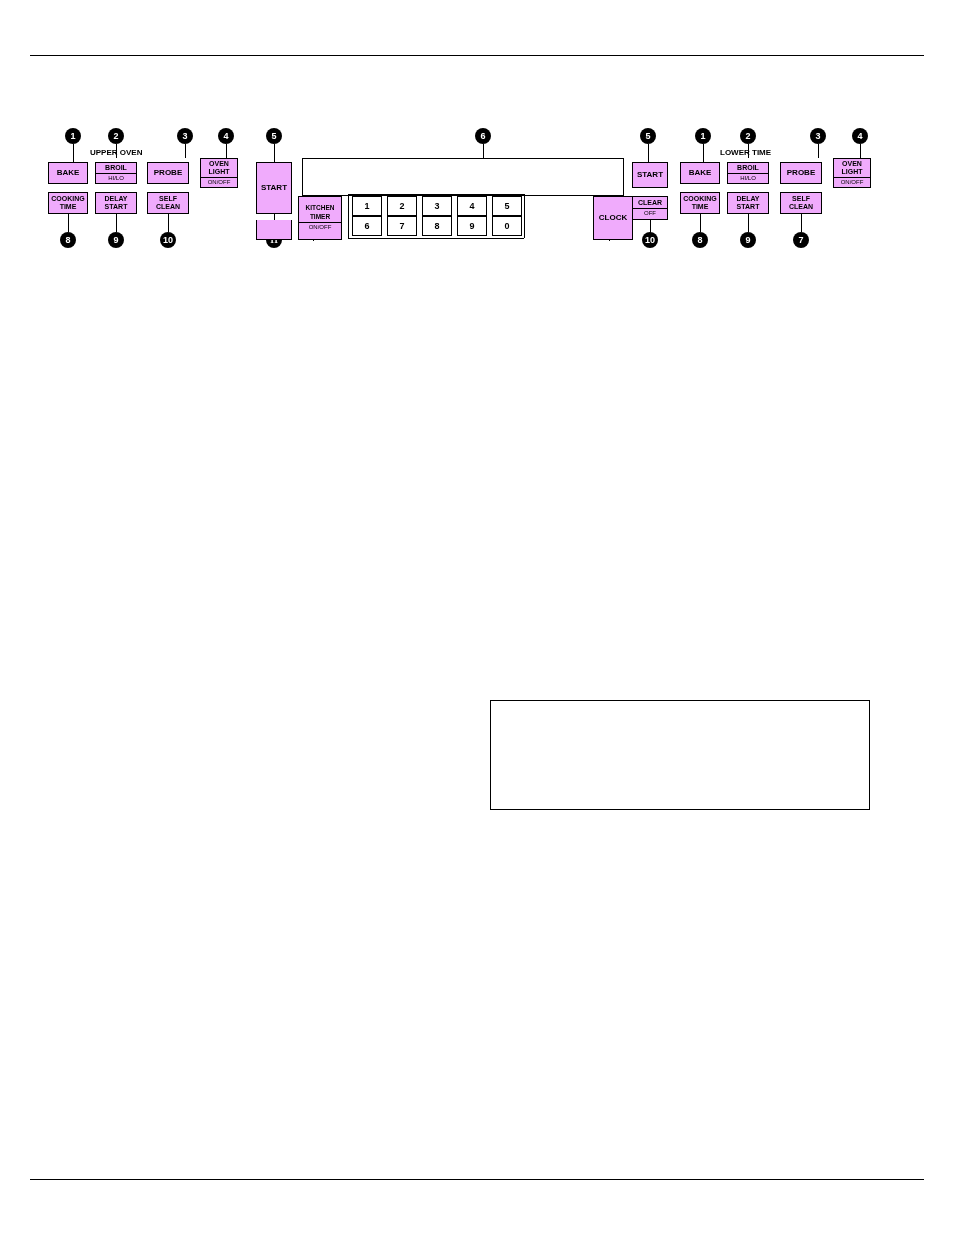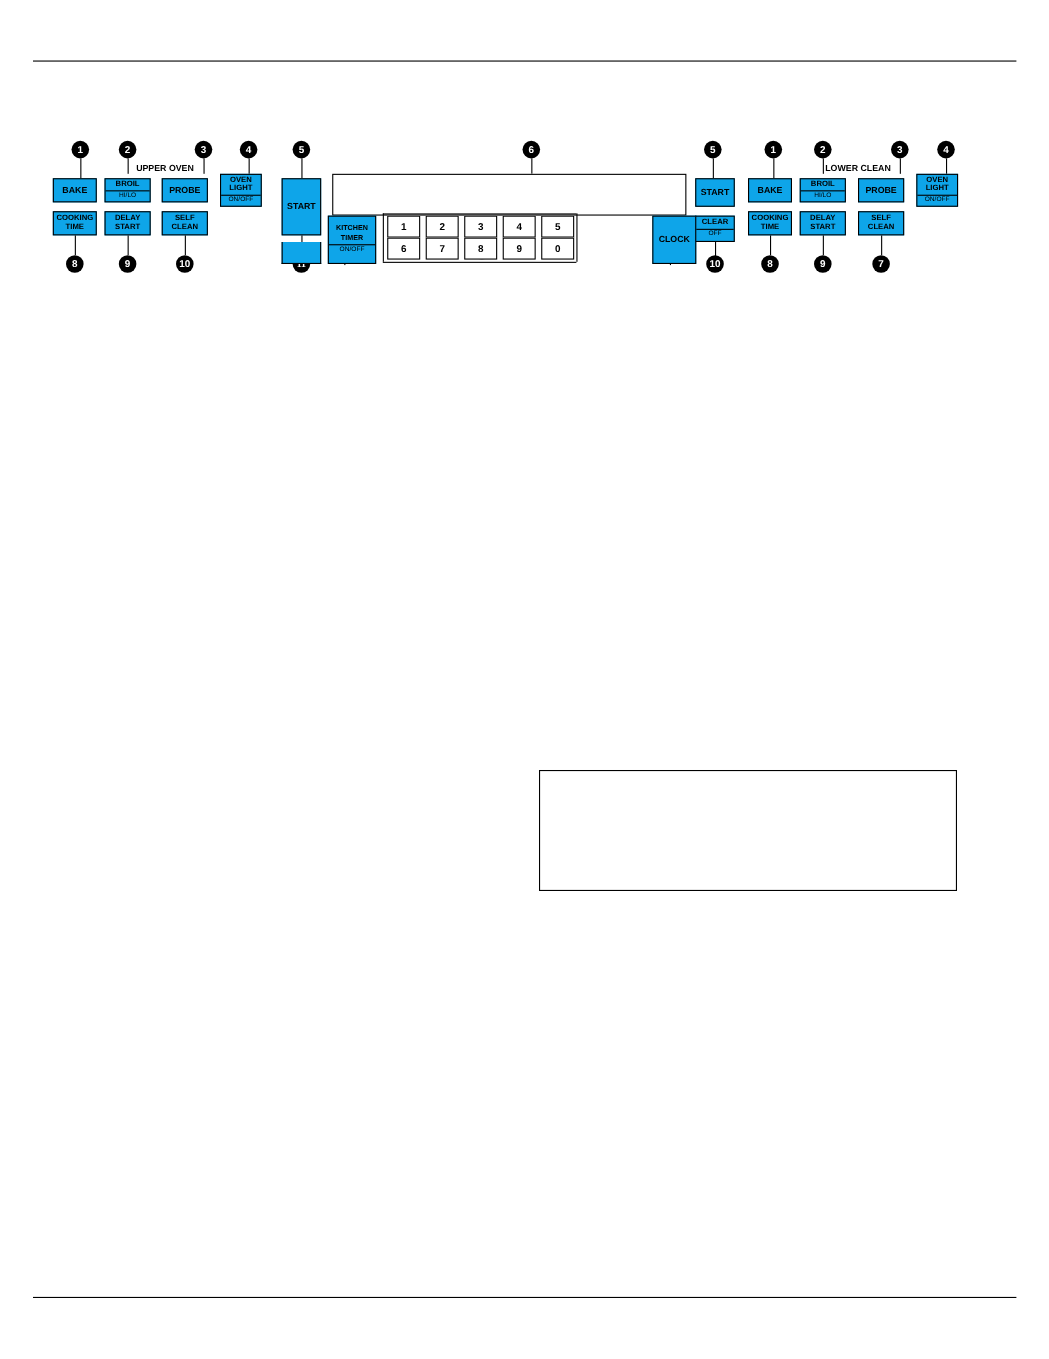--- a/index.html
+++ b/index.html
@@ -42,21 +42,21 @@
       color: #fff;
       border-radius: 50%;
       font-size: 9px;
       font-weight: bold;
       position: absolute;
     }
 
     
     .ctrl-btn {
       border: 1px solid #000;
-      background: #0ea5e9;
+      background: #f0abfc;
       display: flex;
       flex-direction: column;
       align-items: center;
       justify-content: center;
       text-align: center;
       position: absolute;
       font-size: 7px;
       font-weight: bold;
       line-height: 1.2;
     }
@@ -93,21 +93,21 @@
     .connector-line {
       position: absolute;
       background: #000;
     }
 
     
     .section-label {
       position: absolute;
       font-size: 8px;
       font-weight: bold;
-      text-align: center;
+      text-align: left;
     }
 
     
     .info-box {
       position: absolute;
       border: 1.5px solid #000;
       background: #fff;
       padding: 8px;
       font-size: 9px;
       line-height: 1.5;
@@ -247,21 +247,21 @@
 <div class="badge" style="left:642px; top:232px;">10</div>
 
 <div class="badge" style="left:695px; top:128px;">1</div>
 
 <div class="badge" style="left:740px; top:128px;">2</div>
 
 <div class="badge" style="left:810px; top:128px;">3</div>
 
 <div class="badge" style="left:852px; top:128px;">4</div>
 
-<div class="section-label" style="left:720px; top:148px; width:120px;">LOWER CLEAN</div>
+<div class="section-label" style="left:720px; top:148px; width:120px;">LOWER TIME</div>
 
 <div class="connector-line" style="left:703px; top:144px; width:1px; height:18px;"></div>
 <div class="connector-line" style="left:748px; top:144px; width:1px; height:14px;"></div>
 <div class="connector-line" style="left:818px; top:144px; width:1px; height:14px;"></div>
 <div class="connector-line" style="left:860px; top:144px; width:1px; height:14px;"></div>
 
 <div class="ctrl-btn" style="left:680px; top:162px; width:40px; height:22px; font-size:8px;">
   <span>BAKE</span>
 </div>
 

